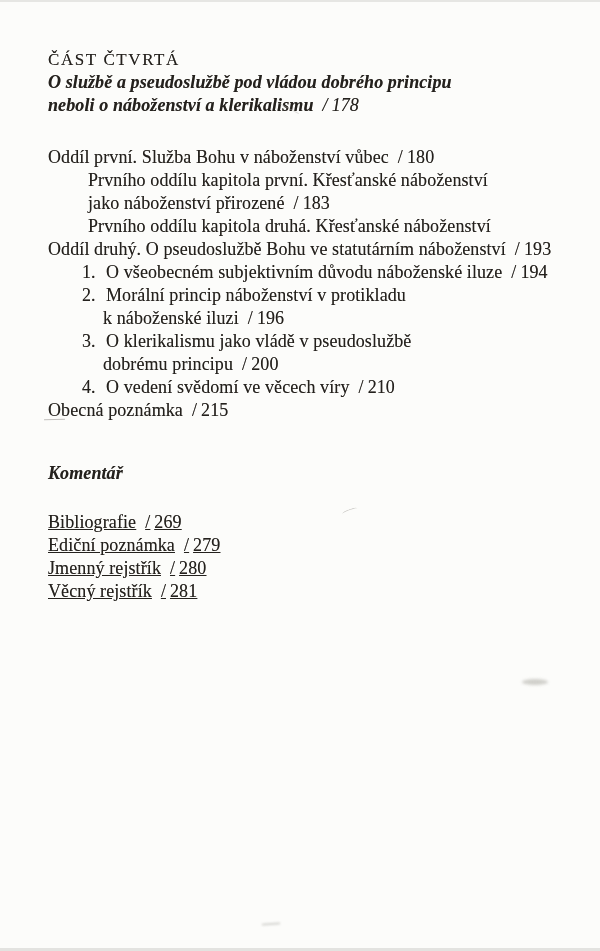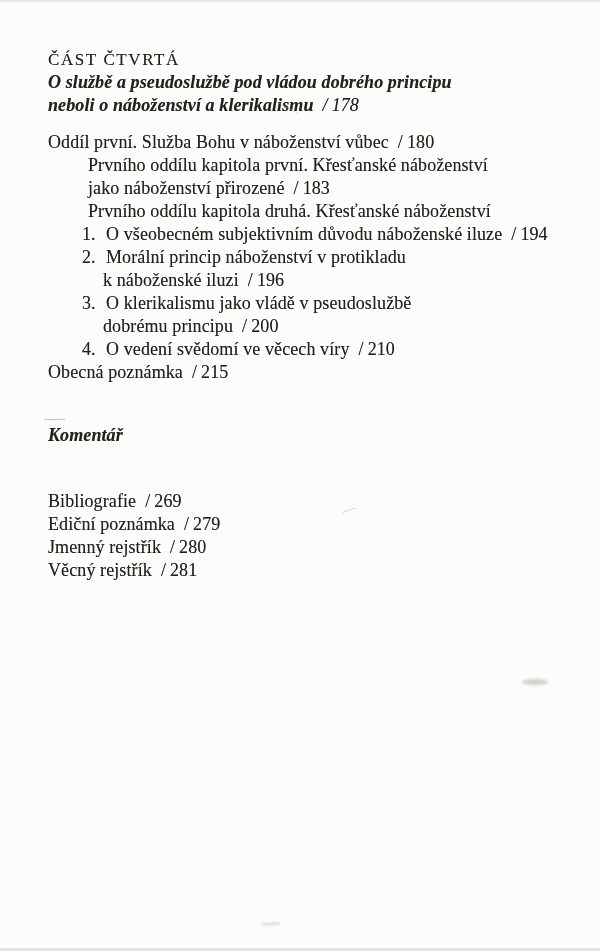--- a/index.html
+++ b/index.html
@@ -30,23 +30,23 @@
     font-size:18px;line-height:23px;
     letter-spacing:.1px;
     text-shadow:0 0 .4px rgba(30,25,20,.45);
   }
   .line{white-space:nowrap;}
   .kicker{
     letter-spacing:1.6px;
     font-size:17px;
   }
   .bold{font-weight:bold;font-style:italic;}
-  .toc-block{margin-top:14px;}
+  .toc-block{margin-top:29px;}
   .commentary-block{margin-top:40px;}
-  .backmatter-block{margin-top:43px;}
+  .backmatter-block{margin-top:26px;text-decoration:underline;}
   .ind1{padding-left:40px;}
   .numline{display:flex;padding-left:34px;}
   .num{width:24px;flex:0 0 24px;}
   .ind2{padding-left:55px;}
   .pageref .sep{margin-left:9px;margin-right:4px;}
   .pageref{font-weight:normal;}
   
   .artifact{position:absolute;pointer-events:none;}
   .a-strike{
     left:44px;top:419px;width:21px;height:1px;
@@ -81,20 +81,21 @@
 
     <div class="line kicker">ČÁST ČTVRTÁ</div>
     <div class="line bold">O službě a pseudoslužbě pod vládou dobrého principu</div>
     <div class="line bold"><span>neboli o náboženství a klerikalismu</span><span class="pageref"><span class="sep">/</span><span>178</span></span></div>
 
     <div class="toc-block">
       <div class="line"><span>Oddíl první. Služba Bohu v náboženství vůbec</span><span class="pageref"><span class="sep">/</span><span>180</span></span></div>
       <div class="line ind1"><span>Prvního oddílu kapitola první. Křesťanské náboženství</span></div>
       <div class="line ind1"><span>jako náboženství přirozené</span><span class="pageref"><span class="sep">/</span><span>183</span></span></div>
       <div class="line ind1"><span>Prvního oddílu kapitola druhá. Křesťanské náboženství</span></div>
+      <div class="line"><span>Oddíl druhý. O pseudoslužbě Bohu ve statutárním náboženství</span><span class="pageref"><span class="sep">/</span><span>193</span></span></div>
 
       <div class="line numline">
           <span class="num">1.</span>
           <span>O všeobecném subjektivním důvodu náboženské iluze</span>
           <span class="pageref"><span class="sep">/</span><span>194</span></span>
         </div>
       <div class="line numline">
           <span class="num">2.</span>
           <span>Morální princip náboženství v protikladu</span>
         </div>

